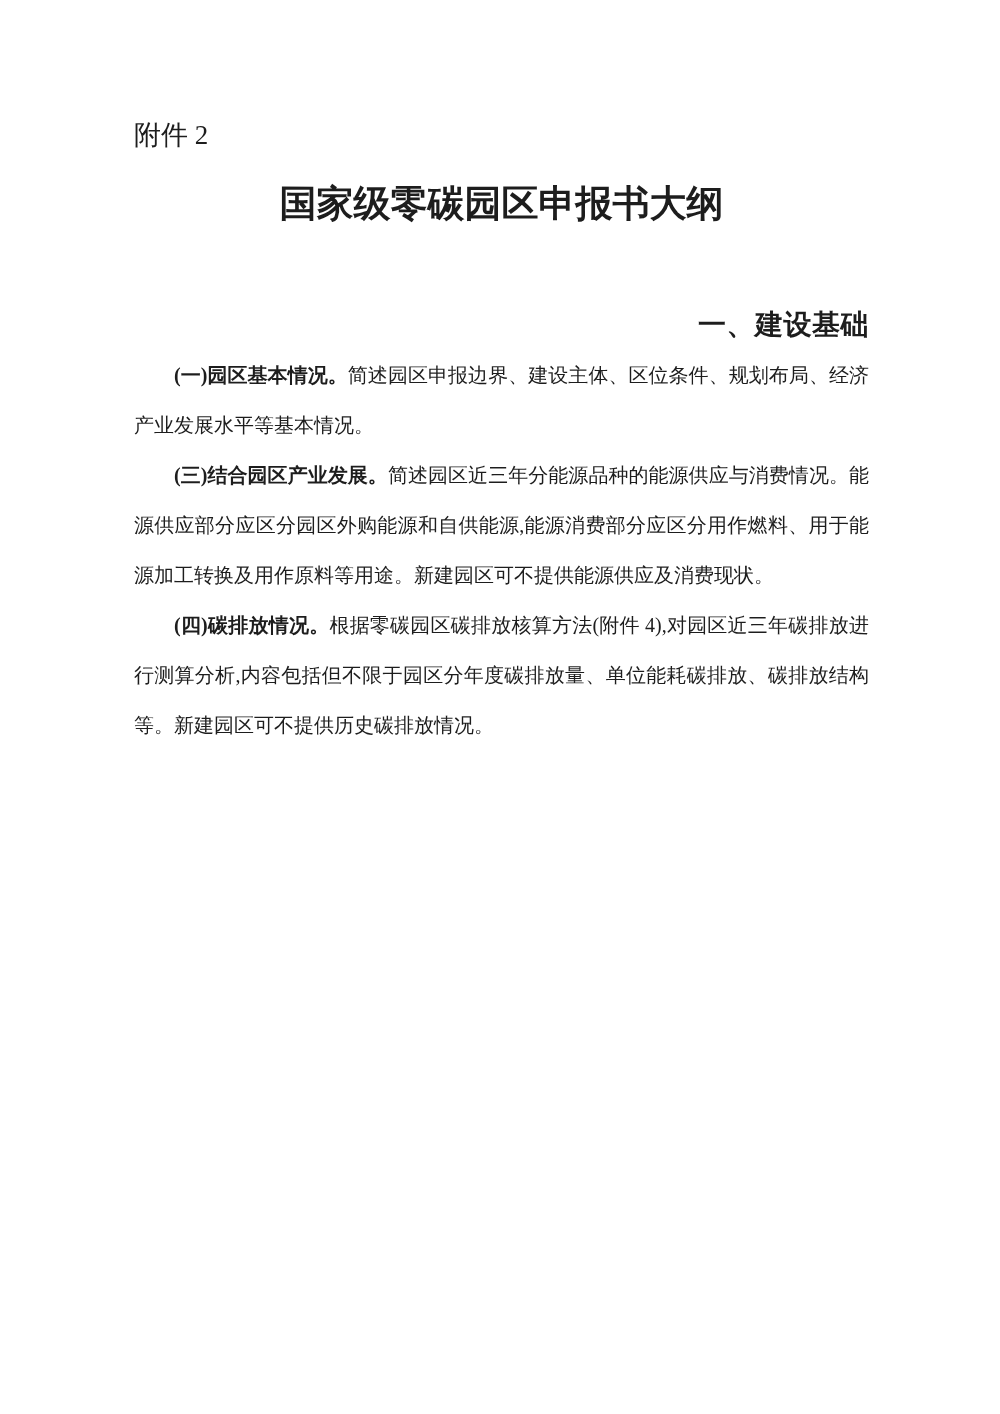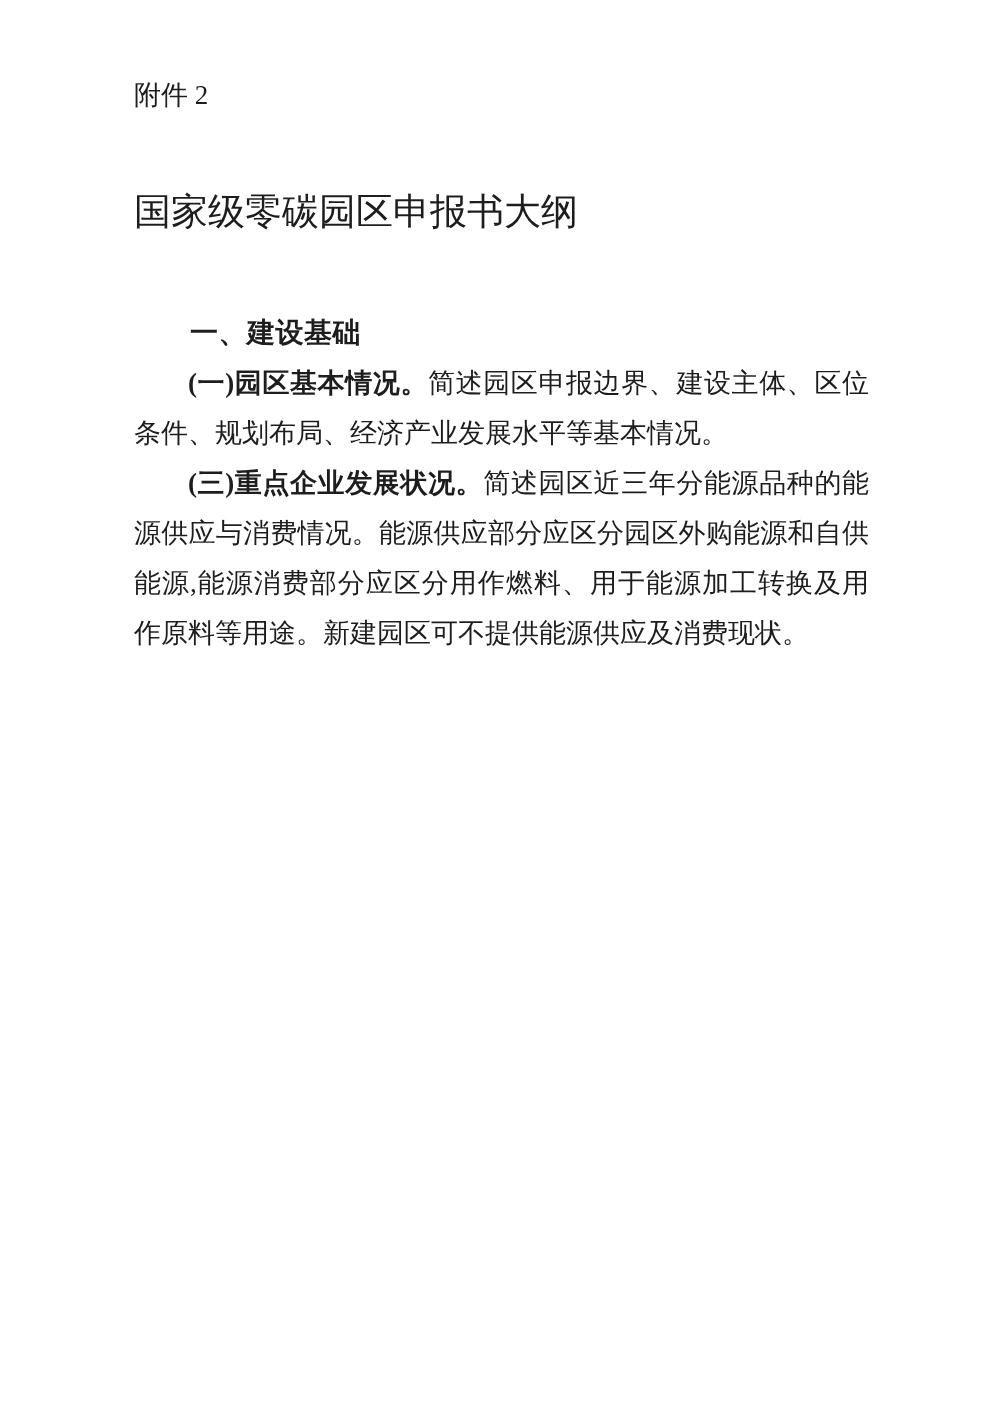--- a/index.html
+++ b/index.html
@@ -8,47 +8,48 @@
       background: #ffffff;
     }
     .page {
       position: relative;
       width: 1000px;
       height: 1414px;
       background: #ffffff;
       color: #1d1d1d;
       font-family: "Liberation Serif", "DejaVu Serif", serif;
       box-sizing: border-box;
-      padding: 80px 131px 0 134px;
+      padding: 120px 131px 0 134px;
       overflow: hidden;
     }
     .attachment {
       font-size: 27px;
       line-height: 30px;
     }
     .doc-title {
       font-size: 37px;
-      font-weight: normal;
-      text-align: left;
-      margin: 80px 0 0 0;
+      font-weight: bold;
+      text-align: center;
+      margin: 32px 0 0 0;
       line-height: 44px;
     }
     .body-block {
       margin-top: 74px;
     }
     .sec-heading {
       font-size: 28px;
       font-weight: bold;
       line-height: 50px;
       margin: 0;
       text-indent: 2em;
       letter-spacing: 0.5px;
+      text-align: right;
     }
     .para {
-      font-size: 27px;
+      font-size: 20px;
       line-height: 50px;
       margin: 0;
       text-indent: 2em;
       text-align: justify;
       text-justify: inter-character;
     }
     .lead {
       font-weight: bold;
     }
   </style>
@@ -61,19 +62,20 @@
 
   <h1 class="doc-title">国家级零碳园区申报书大纲</h1>
 
   <div class="body-block">
 
     <h2 class="sec-heading">一、建设基础</h2>
 
     <p class="para"><span class="lead">(一)园区基本情况。</span><span>简述园区申报边界、建设主体、区位条件、规划布局、经济产业发展水平等基本情况。</span></p>
 
 
-    <p class="para"><span class="lead">(三)重点企业发展状况。</span><span>简述园区近三年分能源品种的能源供应与消费情况。能源供应部分应区分园区外购能源和自供能源,能源消费部分应区分用作燃料、用于能源加工转换及用作原料等用途。新建园区可不提供能源供应及消费现状。</span></p>
+    <p class="para"><span class="lead">(三)结合园区产业发展。</span><span>简述园区近三年分能源品种的能源供应与消费情况。能源供应部分应区分园区外购能源和自供能源,能源消费部分应区分用作燃料、用于能源加工转换及用作原料等用途。新建园区可不提供能源供应及消费现状。</span></p>
 
+    <p class="para"><span class="lead">(四)碳排放情况。</span><span>根据零碳园区碳排放核算方法(附件 4),对园区近三年碳排放进行测算分析,内容包括但不限于园区分年度碳排放量、单位能耗碳排放、碳排放结构等。新建园区可不提供历史碳排放情况。</span></p>
 
 
 
   </div>
 </div>
 
 </body></html>

